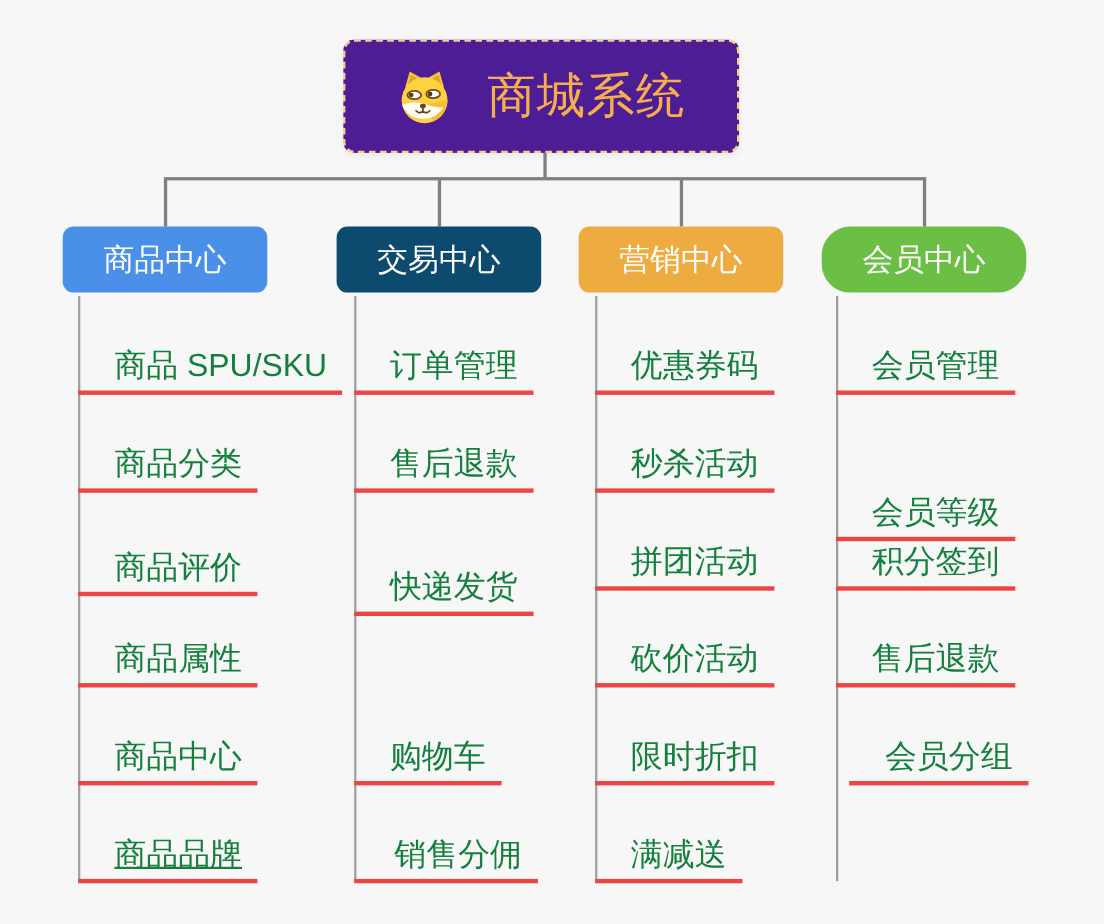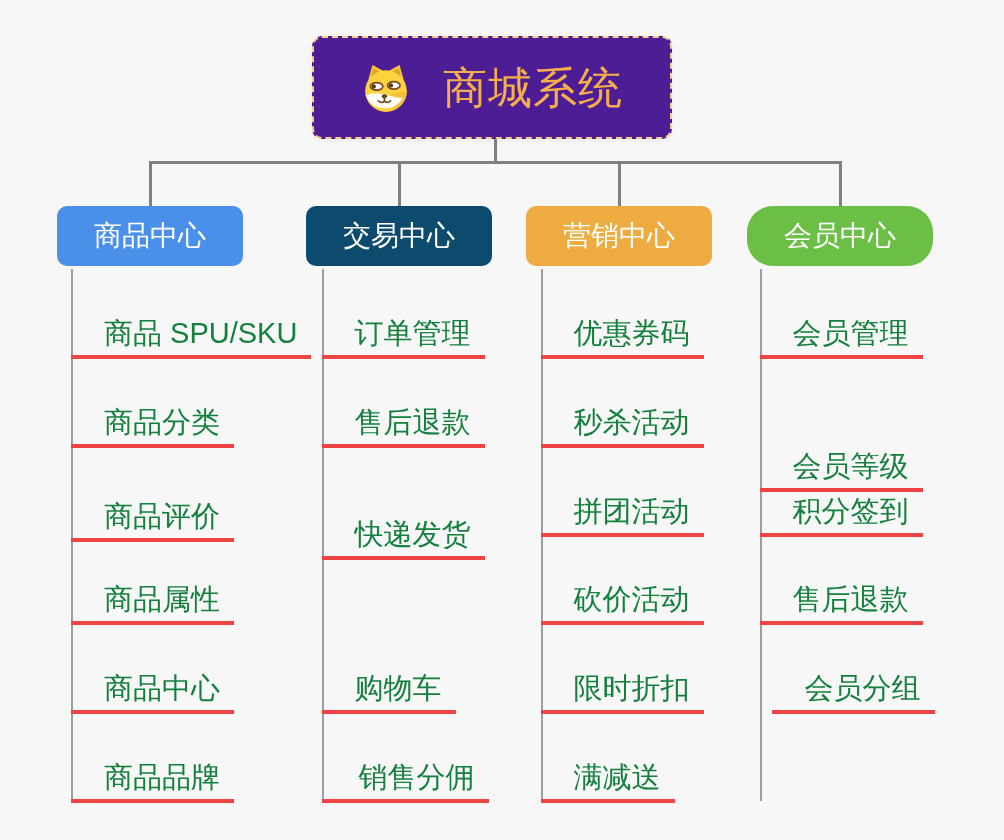--- a/index.html
+++ b/index.html
@@ -90,21 +90,21 @@
   <div class="trunk" style="left:71px;top:269px;height:532px;"></div>
   <div class="trunk" style="left:321.5px;top:269px;height:532px;"></div>
   <div class="trunk" style="left:540.5px;top:269px;height:532px;"></div>
   <div class="trunk" style="left:759.5px;top:269px;height:532px;"></div>
 
   <div class="child-node" style="left:71px;top:315px;">商品 SPU/SKU</div>
   <div class="child-node" style="left:71px;top:404px;">商品分类</div>
   <div class="child-node" style="left:71px;top:498px;">商品评价</div>
   <div class="child-node" style="left:71px;top:581px;">商品属性</div>
   <div class="child-node" style="left:71px;top:670px;">商品中心</div>
-  <div class="child-node" style="left:71px;top:759px;">商品品牌</div>
+  <div class="child-node" style="left:71px;top:759px;text-decoration:underline;">商品品牌</div>
 
   <div class="child-node" style="left:321.5px;top:315px;">订单管理</div>
   <div class="child-node" style="left:321.5px;top:404px;">售后退款</div>
   <div class="child-node" style="left:321.5px;top:516px;">快递发货</div>
   <div class="child-node" style="left:321.5px;top:670px;">购物车</div>
   <div class="child-node" style="left:321.5px;top:759px;padding-left:37px;">销售分佣</div>
 
   <div class="child-node" style="left:540.5px;top:315px;">优惠券码</div>
   <div class="child-node" style="left:540.5px;top:404px;">秒杀活动</div>
   <div class="child-node" style="left:540.5px;top:493px;">拼团活动</div>

